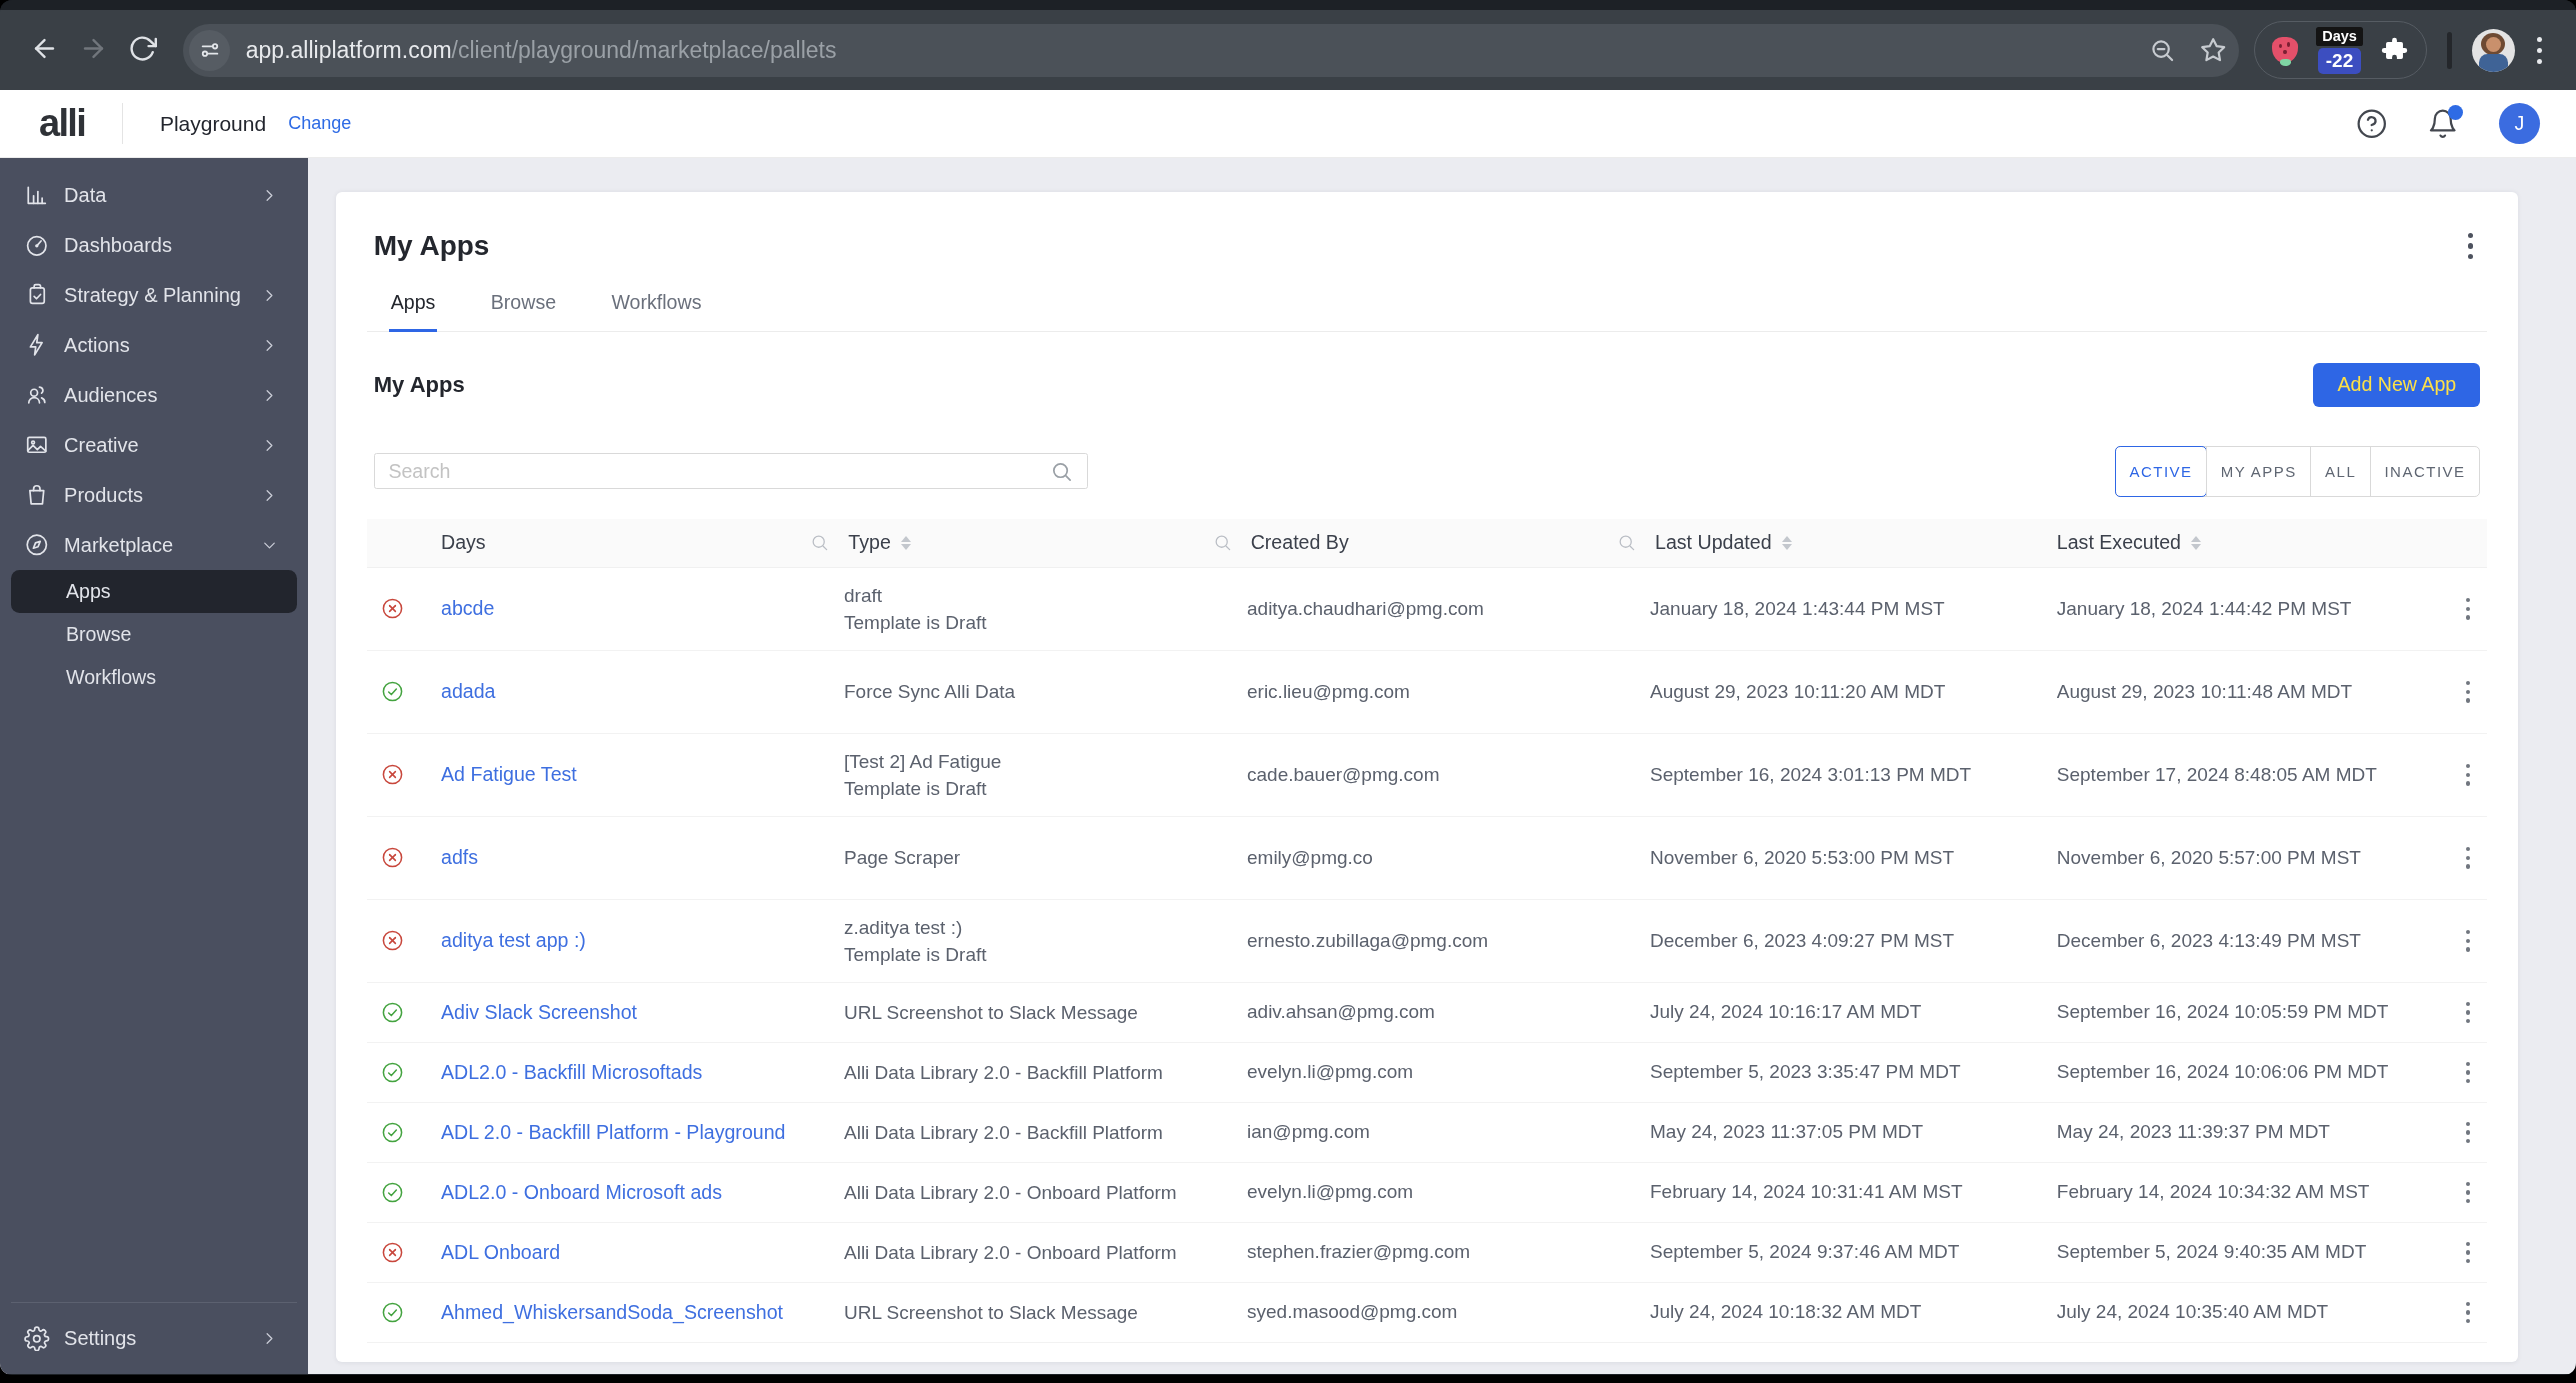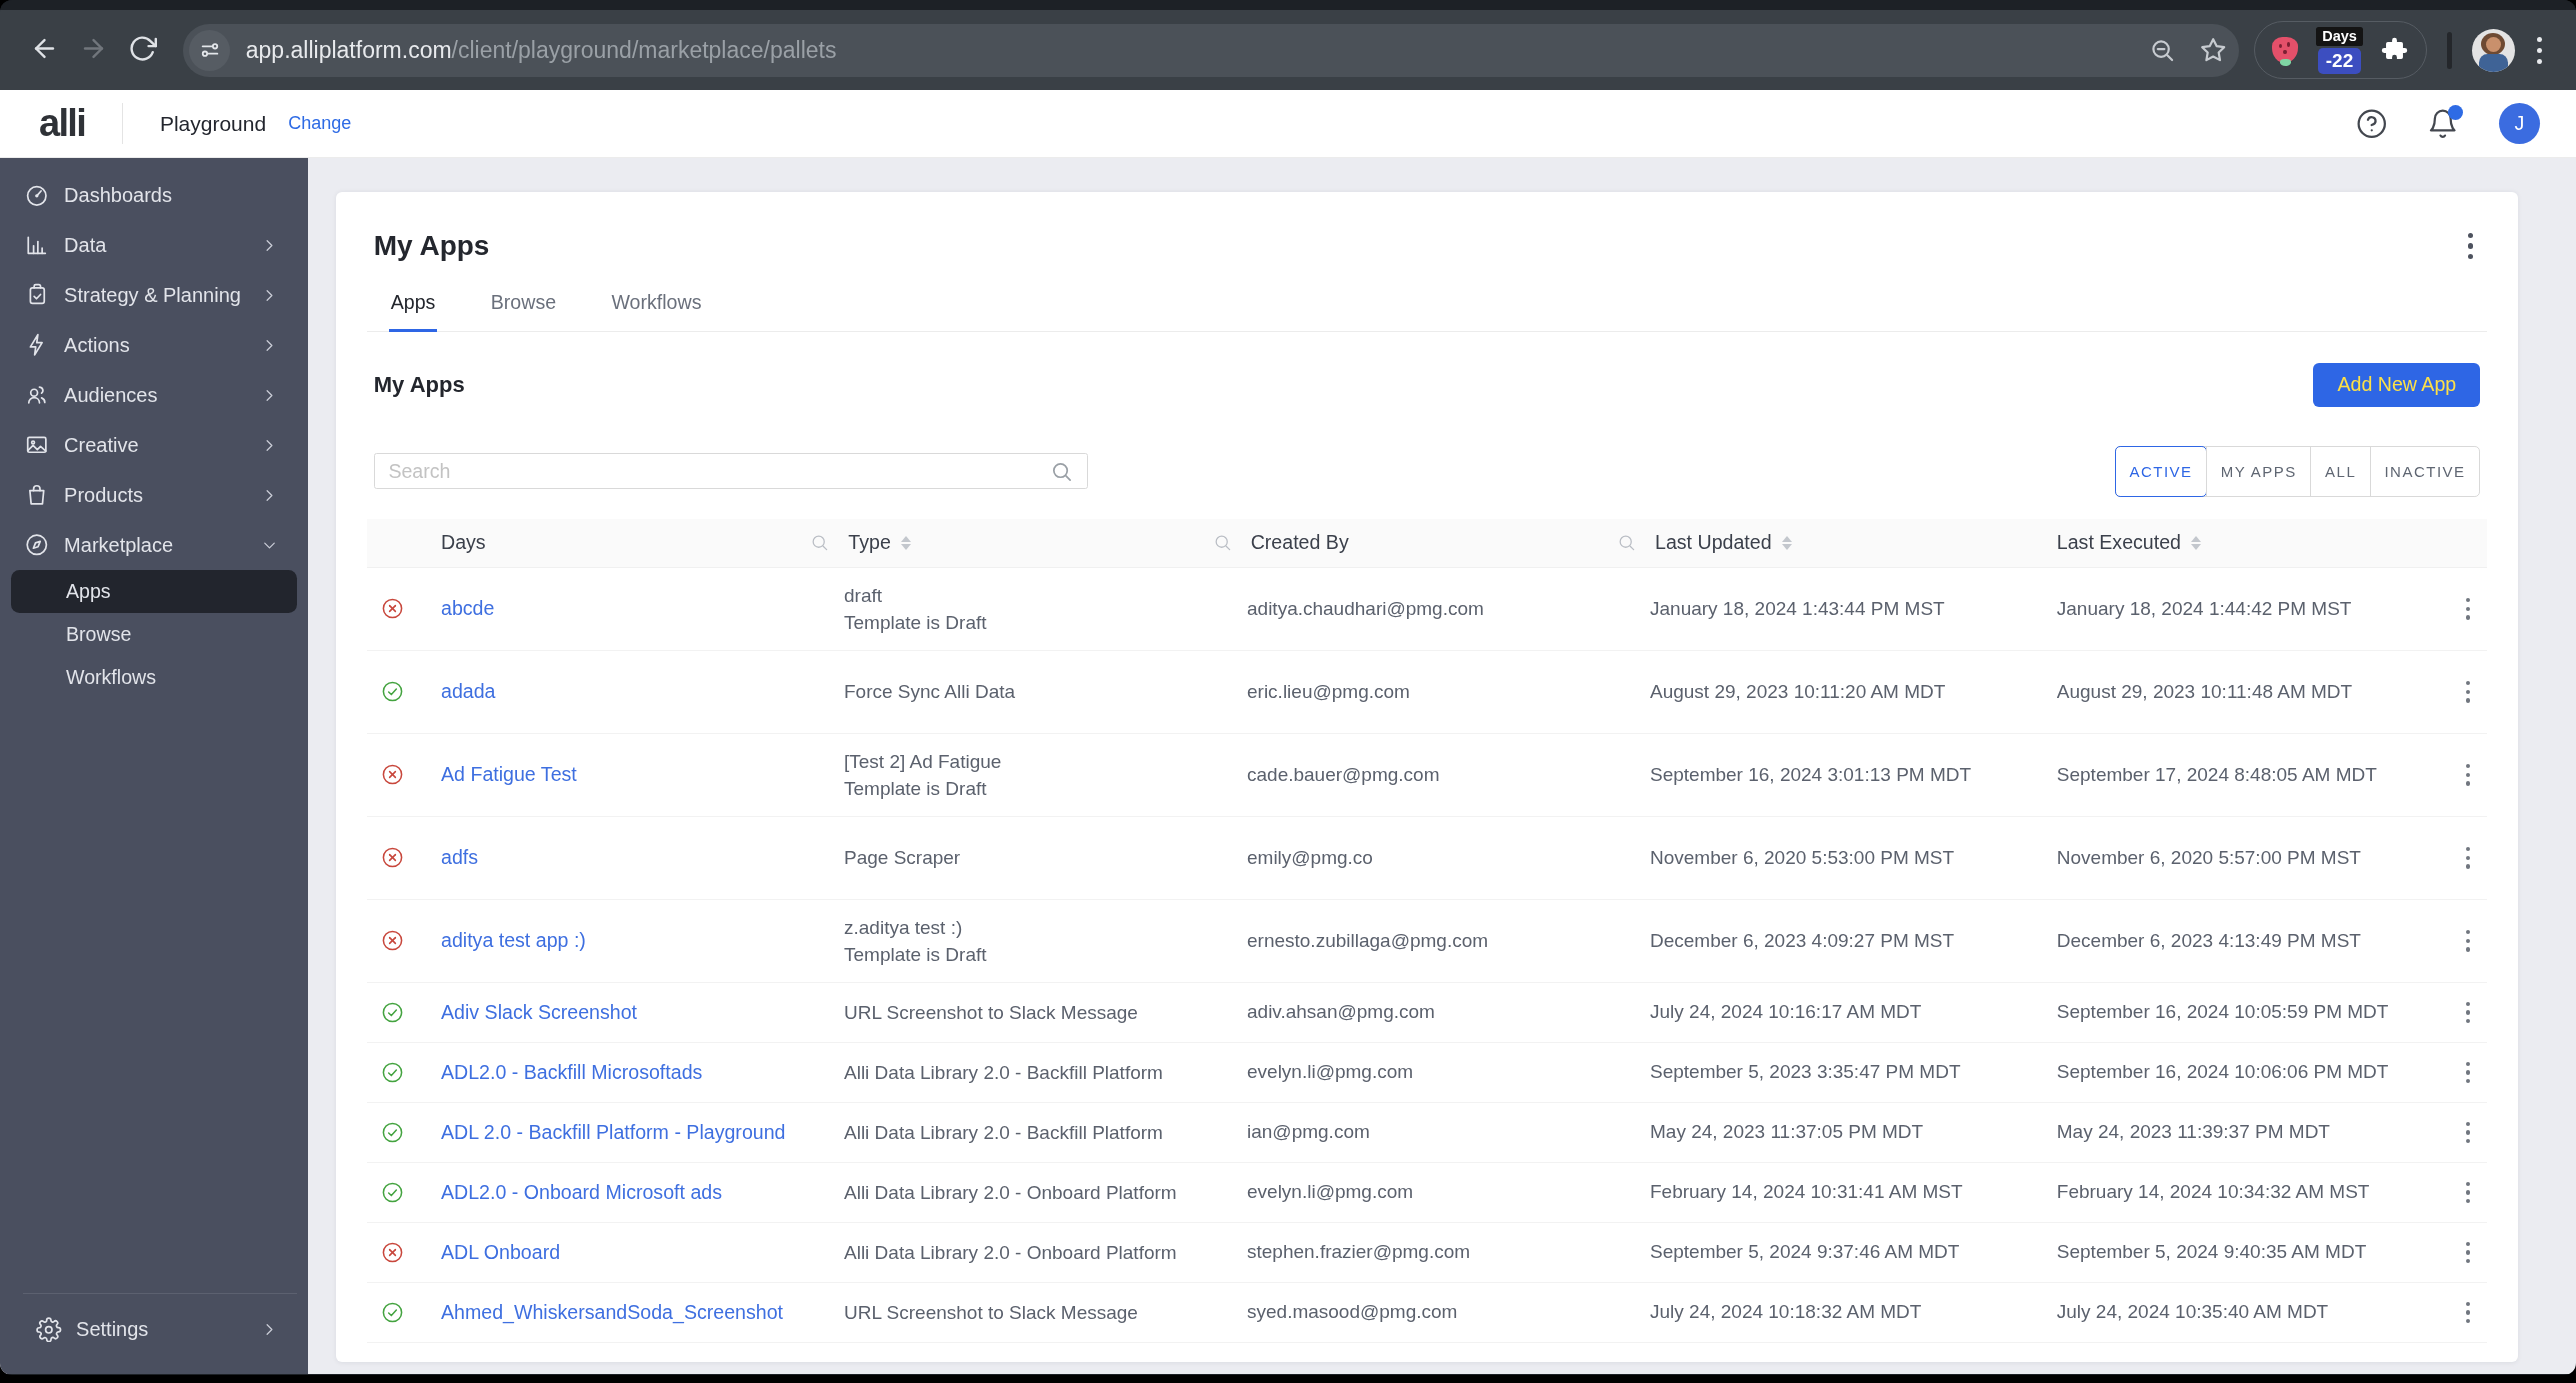--- a/index.html
+++ b/index.html
@@ -57,21 +57,21 @@
   .app-body { display:flex; height:1216px; background:#ebecf1; }
   .sidebar { width:308px; background:#4a4f5f; color:#e2e4ea; display:flex; flex-direction:column; flex:none; padding-top:12px; }
   .side-item { height:50px; display:flex; align-items:center; padding:0 29px 0 24px; font-size:20px; cursor:pointer; }
   .side-item .s-icon { width:25.6px; height:25.6px; margin-right:14.5px; flex:none; display:flex; }
   .side-item .s-icon svg { width:25.6px; height:25.6px; }
   .side-item .s-label { flex:1; white-space:nowrap; }
   .side-item .s-chev { width:19px; height:19px; display:flex; color:#c9ccd6; }
   .side-item .s-chev svg { width:19px; height:19px; }
   .sub-item { height:43px; display:flex; align-items:center; margin:0 11px; padding-left:55px; font-size:19.6px; border-radius:8.5px; cursor:pointer; }
   .sub-item.active { background:#22252d; }
-  .side-footer { margin-top:auto; padding-bottom:17px;margin-left:12px; }
+  .side-footer { margin-top:auto; padding-bottom:8px; }
   .side-footer .divider { border-top:0.9px solid #5c6170; margin:0 11px 8.5px 11px; }
   .side-footer .side-item { height:55px; }
 
   .main { flex:1; position:relative; overflow:hidden; }
   .card { position:absolute; left:28px; top:34px; width:2182px; height:1170px; background:#fff; border-radius:6px;
           box-shadow:0 0.9px 5.1px rgba(15,23,42,.07); padding:0 31px; }
 
   .card-head { display:flex; justify-content:space-between; align-items:center; margin-top:36px; padding:0 8.5px 0 6.8px; }
   .page-title { font-size:28px; font-weight:600; color:#24272e; }
   .kebab { display:flex; flex-direction:column; gap:5.1px; cursor:pointer; padding:5.1px; }
@@ -241,42 +241,42 @@
       <div class="app-avatar">J</div>
     </div>
   </div>
 
   <div class="app-body">
     <aside class="sidebar">
       <div id="side-list">
           <div class="side-item">
             <span class="s-icon">
               <svg viewBox="0 0 24 24" width="25.6" height="25.6" fill="none" stroke="currentColor" stroke-width="1.6" stroke-linecap="round" stroke-linejoin="round">
-                <circle cx="12" cy="13" r="8.6"></circle>
-                <line x1="12" y1="13" x2="16" y2="8.4"></line>
-                <circle cx="12" cy="13" r="0.8"></circle>
-              </svg>
-            </span>
-            <span class="s-label">Dashboards</span>
-          </div>
-          <div class="side-item">
-            <span class="s-icon">
-              <svg viewBox="0 0 24 24" width="25.6" height="25.6" fill="none" stroke="currentColor" stroke-width="1.6" stroke-linecap="round" stroke-linejoin="round">
                 <path d="M4 5v15h16"></path>
                 <line x1="9" y1="20" x2="9" y2="13"></line>
                 <line x1="13" y1="20" x2="13" y2="9"></line>
                 <line x1="17" y1="20" x2="17" y2="15"></line>
               </svg>
             </span>
             <span class="s-label">Data</span>
             <span class="s-chev">
               <svg viewBox="0 0 24 24" width="19" height="19" fill="none" stroke="currentColor" stroke-width="1.6" stroke-linecap="round" stroke-linejoin="round">
                 <polyline points="9 6 15 12 9 18"></polyline>
               </svg>
             </span>
+          </div>
+          <div class="side-item">
+            <span class="s-icon">
+              <svg viewBox="0 0 24 24" width="25.6" height="25.6" fill="none" stroke="currentColor" stroke-width="1.6" stroke-linecap="round" stroke-linejoin="round">
+                <circle cx="12" cy="13" r="8.6"></circle>
+                <line x1="12" y1="13" x2="16" y2="8.4"></line>
+                <circle cx="12" cy="13" r="0.8"></circle>
+              </svg>
+            </span>
+            <span class="s-label">Dashboards</span>
           </div>
           <div class="side-item">
             <span class="s-icon">
               <svg viewBox="0 0 24 24" width="25.6" height="25.6" fill="none" stroke="currentColor" stroke-width="1.6" stroke-linecap="round" stroke-linejoin="round">
                 <rect x="6" y="5.5" width="13" height="14.5" rx="2"></rect>
                 <path d="M9.5 5.5V4a1.5 1.5 0 0 1 1.5-1.5h3A1.5 1.5 0 0 1 15.5 4v1.5"></path>
                 <path d="M9.5 13.5l2.2 2.2 3.8-4"></path>
               </svg>
             </span>
             <span class="s-label">Strategy &amp; Planning</span>

